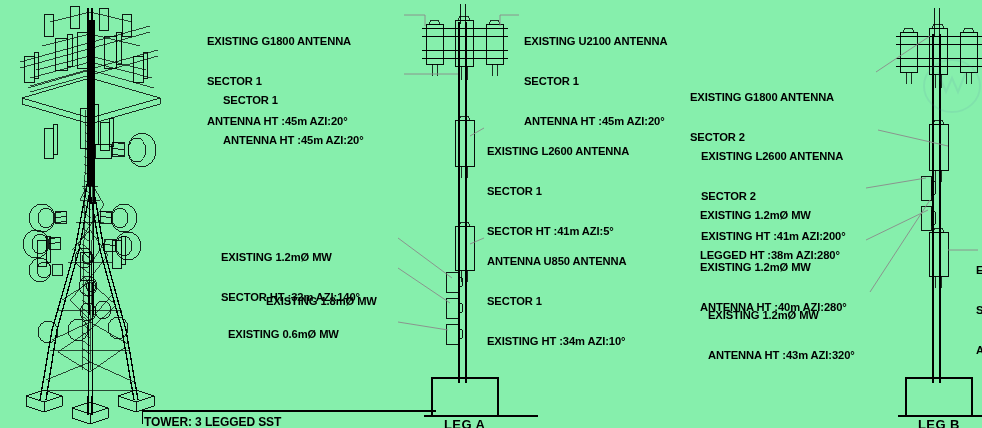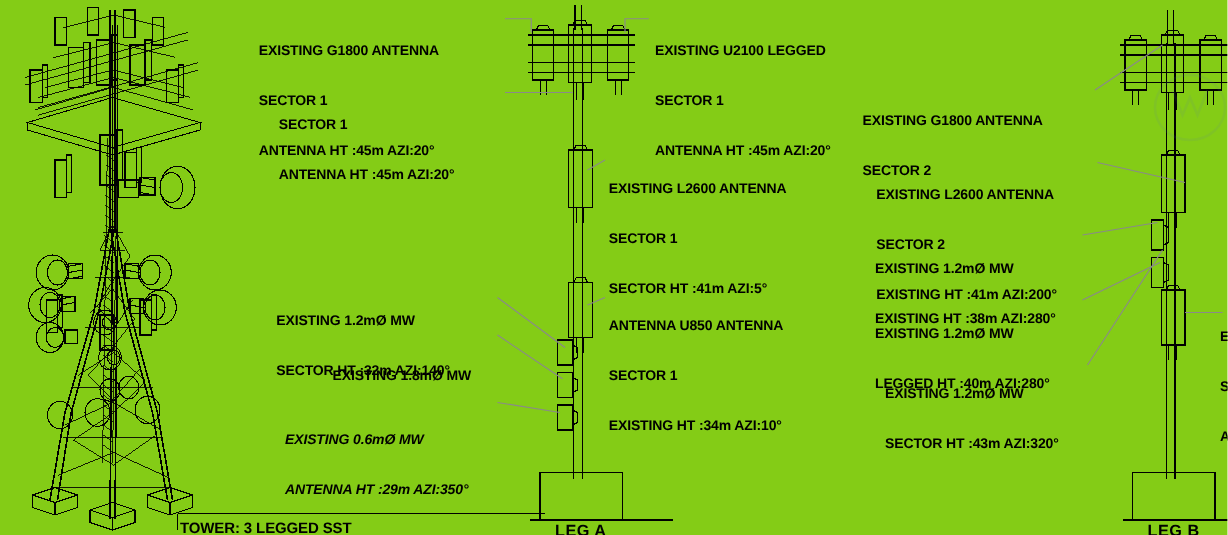--- a/index.html
+++ b/index.html
@@ -13,21 +13,21 @@
     height: 428px;
     overflow: hidden;
     font-family: "Liberation Sans", sans-serif;
     position: relative;
   }
   #sheet {
     position: absolute;
     left: 0; top: 0;
     width: 982px;
     height: 428px;
-    background: #84cc16;
+    background: #86efac;
   }
   .note {
     position: absolute;
     font-family: "Liberation Sans", sans-serif;
     font-size: 11.2px;
     font-weight: bold;
     line-height: 13.4px;
     color: #000000;
     white-space: pre;
     letter-spacing: -0.1px;
@@ -334,27 +334,26 @@
 
   <div class="note" style="left:221px; top:224px;">
     <div>EXISTING 1.2mØ MW</div>
     <div>SECTOR HT :32m AZI:140°</div>
   </div>
 
   <div class="note" style="left:221px; top:268px;margin-left:45px;">
     <div>EXISTING 1.8mØ MW</div>
   </div>
 
-  <div class="note" style="left:228px; top:319px;font-style:italic;">
+  <div class="note" style="left:228px; top:301px;">
     <div>EXISTING 0.6mØ MW</div>
-    <div>ANTENNA HT :29m AZI:350°</div>
   </div>
 
   <div class="note" style="left:524px; top:8px;">
-    <div>EXISTING U2100 LEGGED</div>
+    <div>EXISTING U2100 ANTENNA</div>
     <div>SECTOR 1</div>
     <div>ANTENNA HT :45m AZI:20°</div>
   </div>
 
   <div class="note" style="left:487px; top:118px;">
     <div>EXISTING L2600 ANTENNA</div>
     <div>SECTOR 1</div>
     <div>SECTOR HT :41m AZI:5°</div>
   </div>
 
@@ -370,31 +369,31 @@
   </div>
 
   <div class="note" style="left:701px; top:123px;">
     <div>EXISTING L2600 ANTENNA</div>
     <div>SECTOR 2</div>
     <div>EXISTING HT :41m AZI:200°</div>
   </div>
 
   <div class="note" style="left:700px; top:182px;">
     <div>EXISTING 1.2mØ MW</div>
-    <div>EXISTING HT :38m AZI:280°</div>
+    <div>LEGGED HT :38m AZI:280°</div>
   </div>
 
   <div class="note" style="left:700px; top:234px;">
     <div>EXISTING 1.2mØ MW</div>
-    <div>LEGGED HT :40m AZI:280°</div>
+    <div>ANTENNA HT :40m AZI:280°</div>
   </div>
 
   <div class="note" style="left:708px; top:282px;">
     <div>EXISTING 1.2mØ MW</div>
-    <div>SECTOR HT :43m AZI:320°</div>
+    <div>ANTENNA HT :43m AZI:320°</div>
   </div>
 
   <div class="note" style="left:976px; top:237px;">
     <div>E</div>
     <div>S</div>
     <div>A</div>
   </div>
 
   <div class="note" style="left:144px; top:387px; font-size:12px; line-height:14px;">
     <div>TOWER: 3 LEGGED SST</div>

